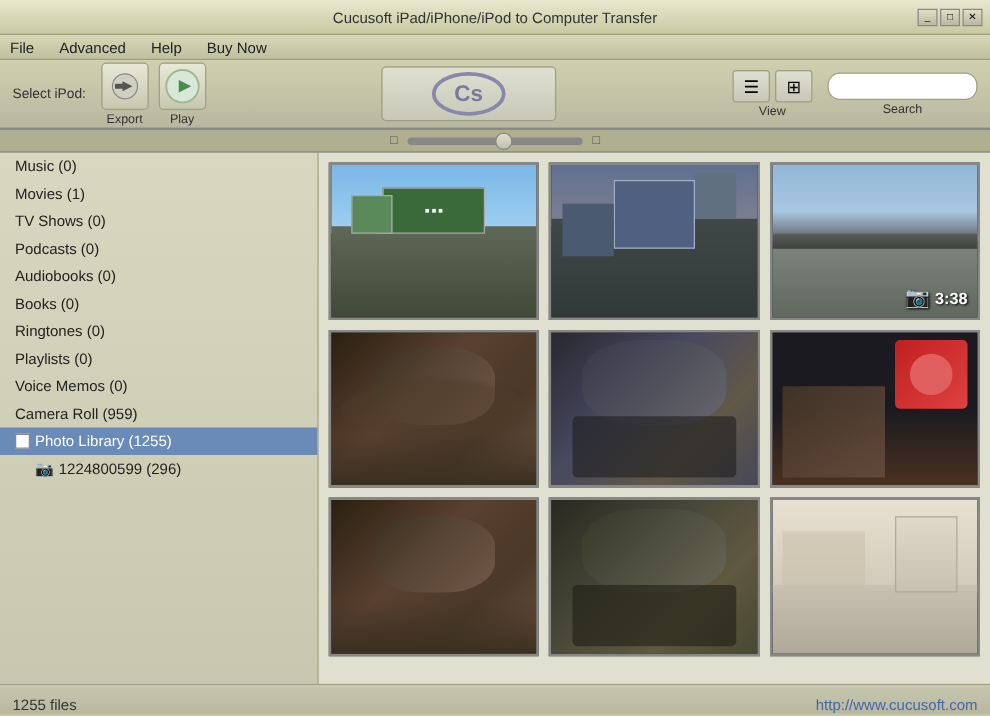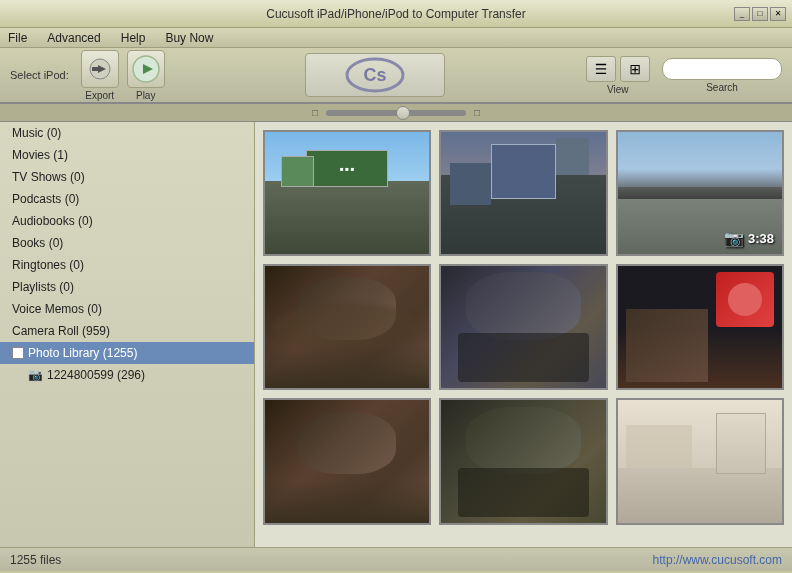--- a/index.html
+++ b/index.html
@@ -270,21 +270,21 @@
     .photo-area::-webkit-scrollbar { width: 14px; }
     .photo-area::-webkit-scrollbar-track { background: #d0d0c0; }
     .photo-area::-webkit-scrollbar-thumb { background: #a0a090; border: 1px solid #888; }
 
     
     .status-bar {
       height: 24px;
       background: linear-gradient(to bottom, #c8c8b0, #b8b8a0);
       border-top: 1px solid #a0a080;
       display: flex;
-      align-items: center;
+      align-items: flex-end;
       justify-content: space-between;
       padding: 0 10px;
       font-size: 12px;
       color: #333;
     }
     .status-link {
       color: #4466aa;
       cursor: pointer;
     }
 

